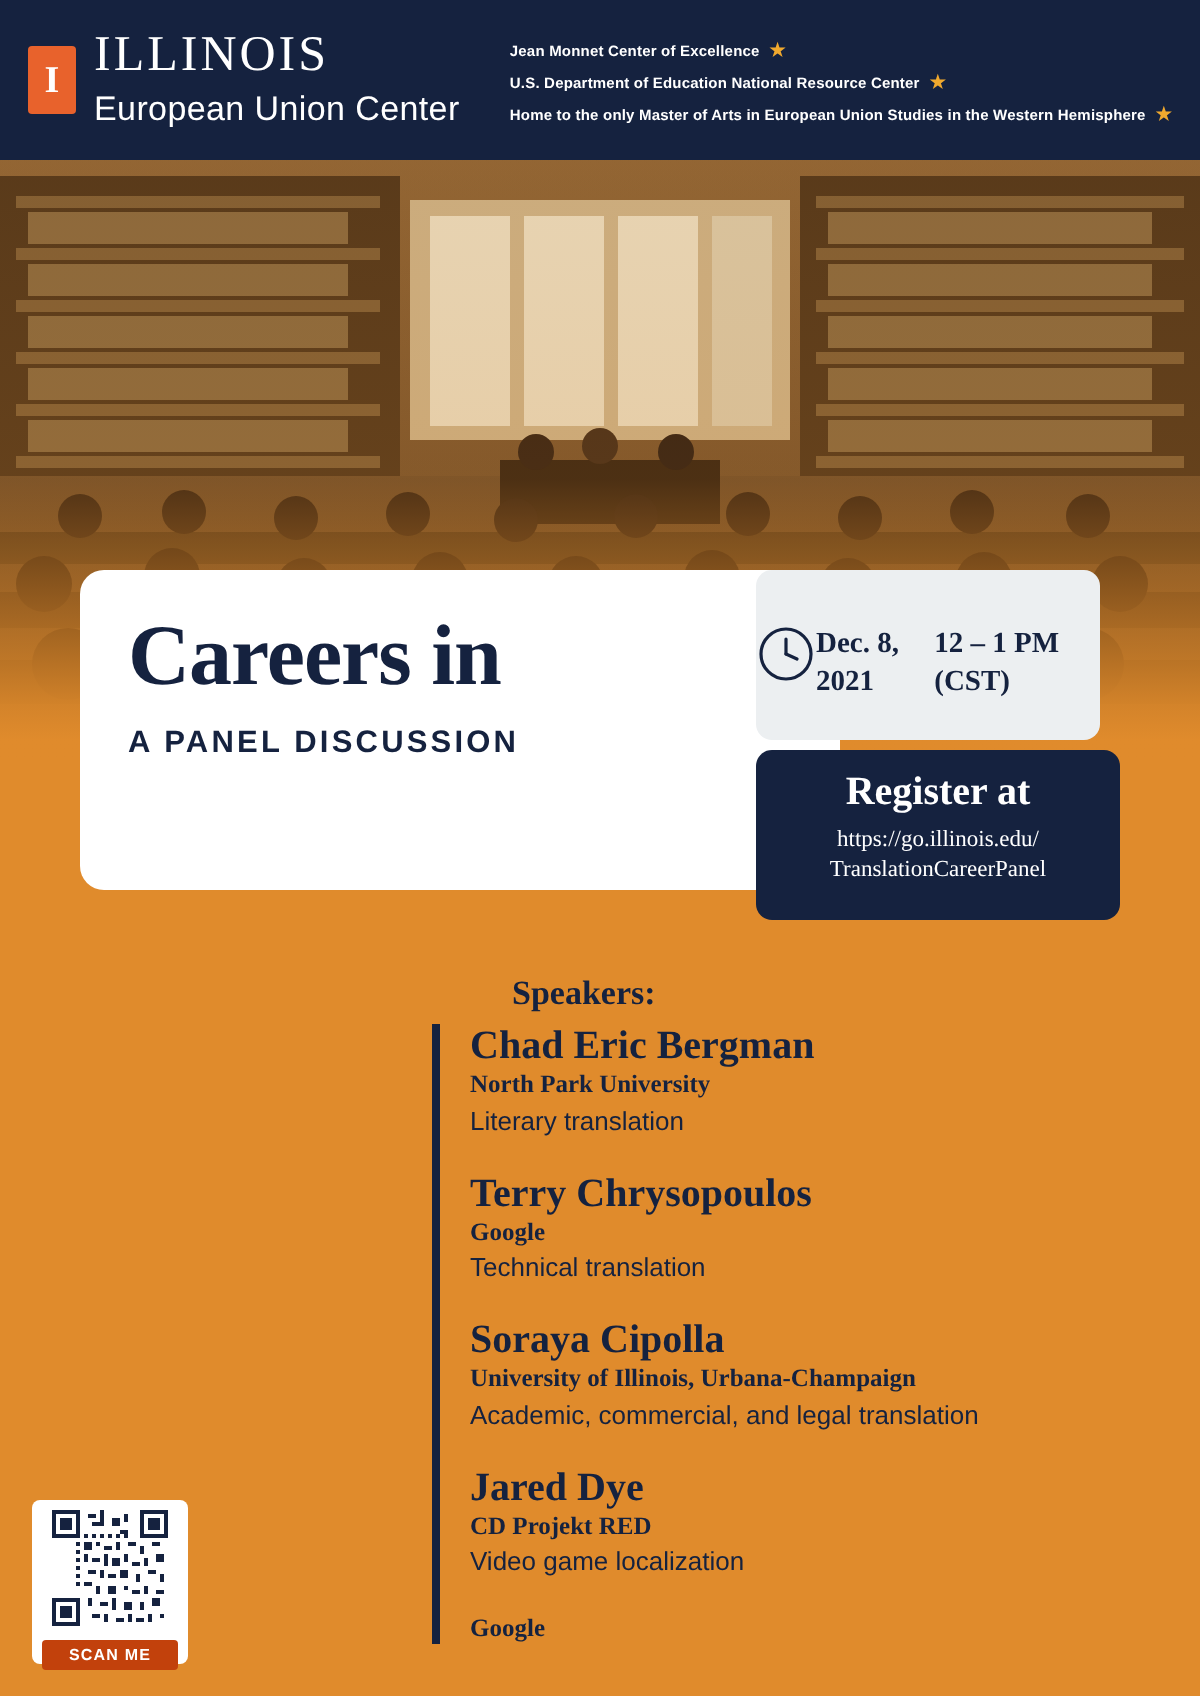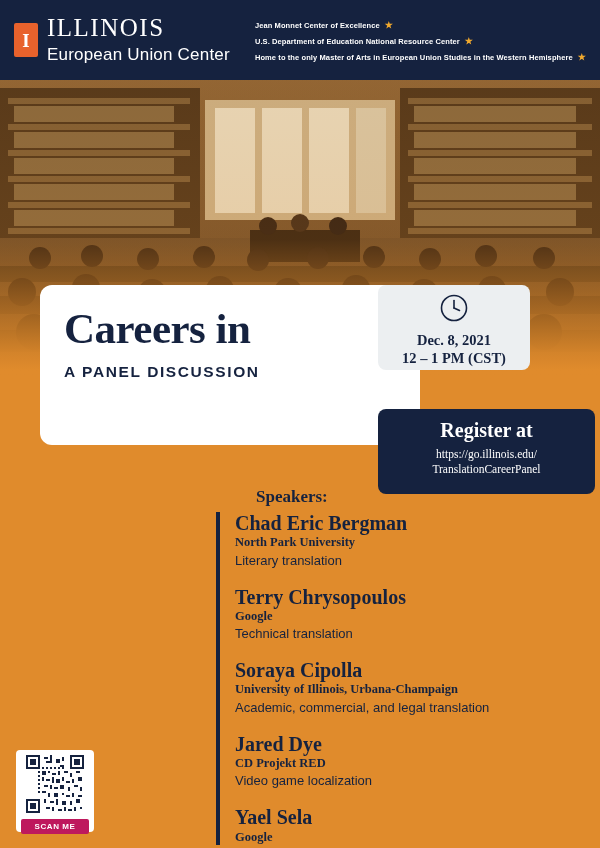--- a/index.html
+++ b/index.html
@@ -105,47 +105,46 @@
     font-size: 15.5px;
     font-weight: bold;
     letter-spacing: 1.6px;
     color: #15223f;
   }
 
   
   .date-card {
     position: absolute;
     left: 378px; top: 285px;
-    width: 152px; height: 85px;
+    width: 172px; height: 85px;
     background: #eceff1;
     border-radius: 8px;
-    display: flex; flex-direction: column;
+    display: flex; flex-direction: row;
     align-items: center; justify-content: flex-start;
     padding-top: 8px;
     color: #15223f;
   }
   .clock { margin-bottom: 4px; }
   .date-line {
     font-family: "Liberation Serif", serif;
     font-weight: bold;
     font-size: 14.5px;
     line-height: 1.25;
   }
 
   
   .register-card {
     position: absolute;
     left: 378px; top: 375px;
-    width: 217px; height: 85px;
+    width: 182px; height: 85px;
     background: #15223f;
     border-radius: 8px;
     color: #ffffff;
     text-align: center;
     padding-top: 10px;
-    margin-top: 34px;
   }
   .register-title {
     font-family: "Liberation Serif", serif;
     font-weight: bold;
     font-size: 20px;
     line-height: 1.1;
   }
   .register-url {
     font-family: "Liberation Serif", serif;
     font-size: 11.5px;
@@ -201,21 +200,21 @@
     position: absolute;
     left: 16px; top: 750px;
     width: 78px; height: 82px;
     background: #ffffff;
     border-radius: 4px;
     padding: 5px 5px 0 5px;
   }
   .qr-code { width: 68px; height: 58px; }
   .qr-label {
     margin-top: 2px;
-    background: #be185d;
+    background: #c2410c;
     color: #ffffff;
     font-size: 8px;
     font-weight: bold;
     letter-spacing: .6px;
     text-align: center;
     padding: 3px 0;
     border-radius: 2px;
   }
 </style>
 </head>
@@ -401,21 +400,20 @@
       <div class="sp-role">Academic, commercial, and legal translation</div>
     </div>
 
     <div class="speaker">
       <div class="sp-name">Jared Dye</div>
       <div class="sp-org">CD Projekt RED</div>
       <div class="sp-role">Video game localization</div>
     </div>
 
     <div class="speaker">
-      <div class="sp-name">Yael Sela</div>
       <div class="sp-org">Google</div>
 
     </div>
 
   </div>
 
   <div class="qr-card">
     <svg class="qr-code" viewBox="0 0 29 29" shape-rendering="crispEdges">
       <rect width="29" height="29" fill="#ffffff"></rect>
       <g fill="#15223f">

